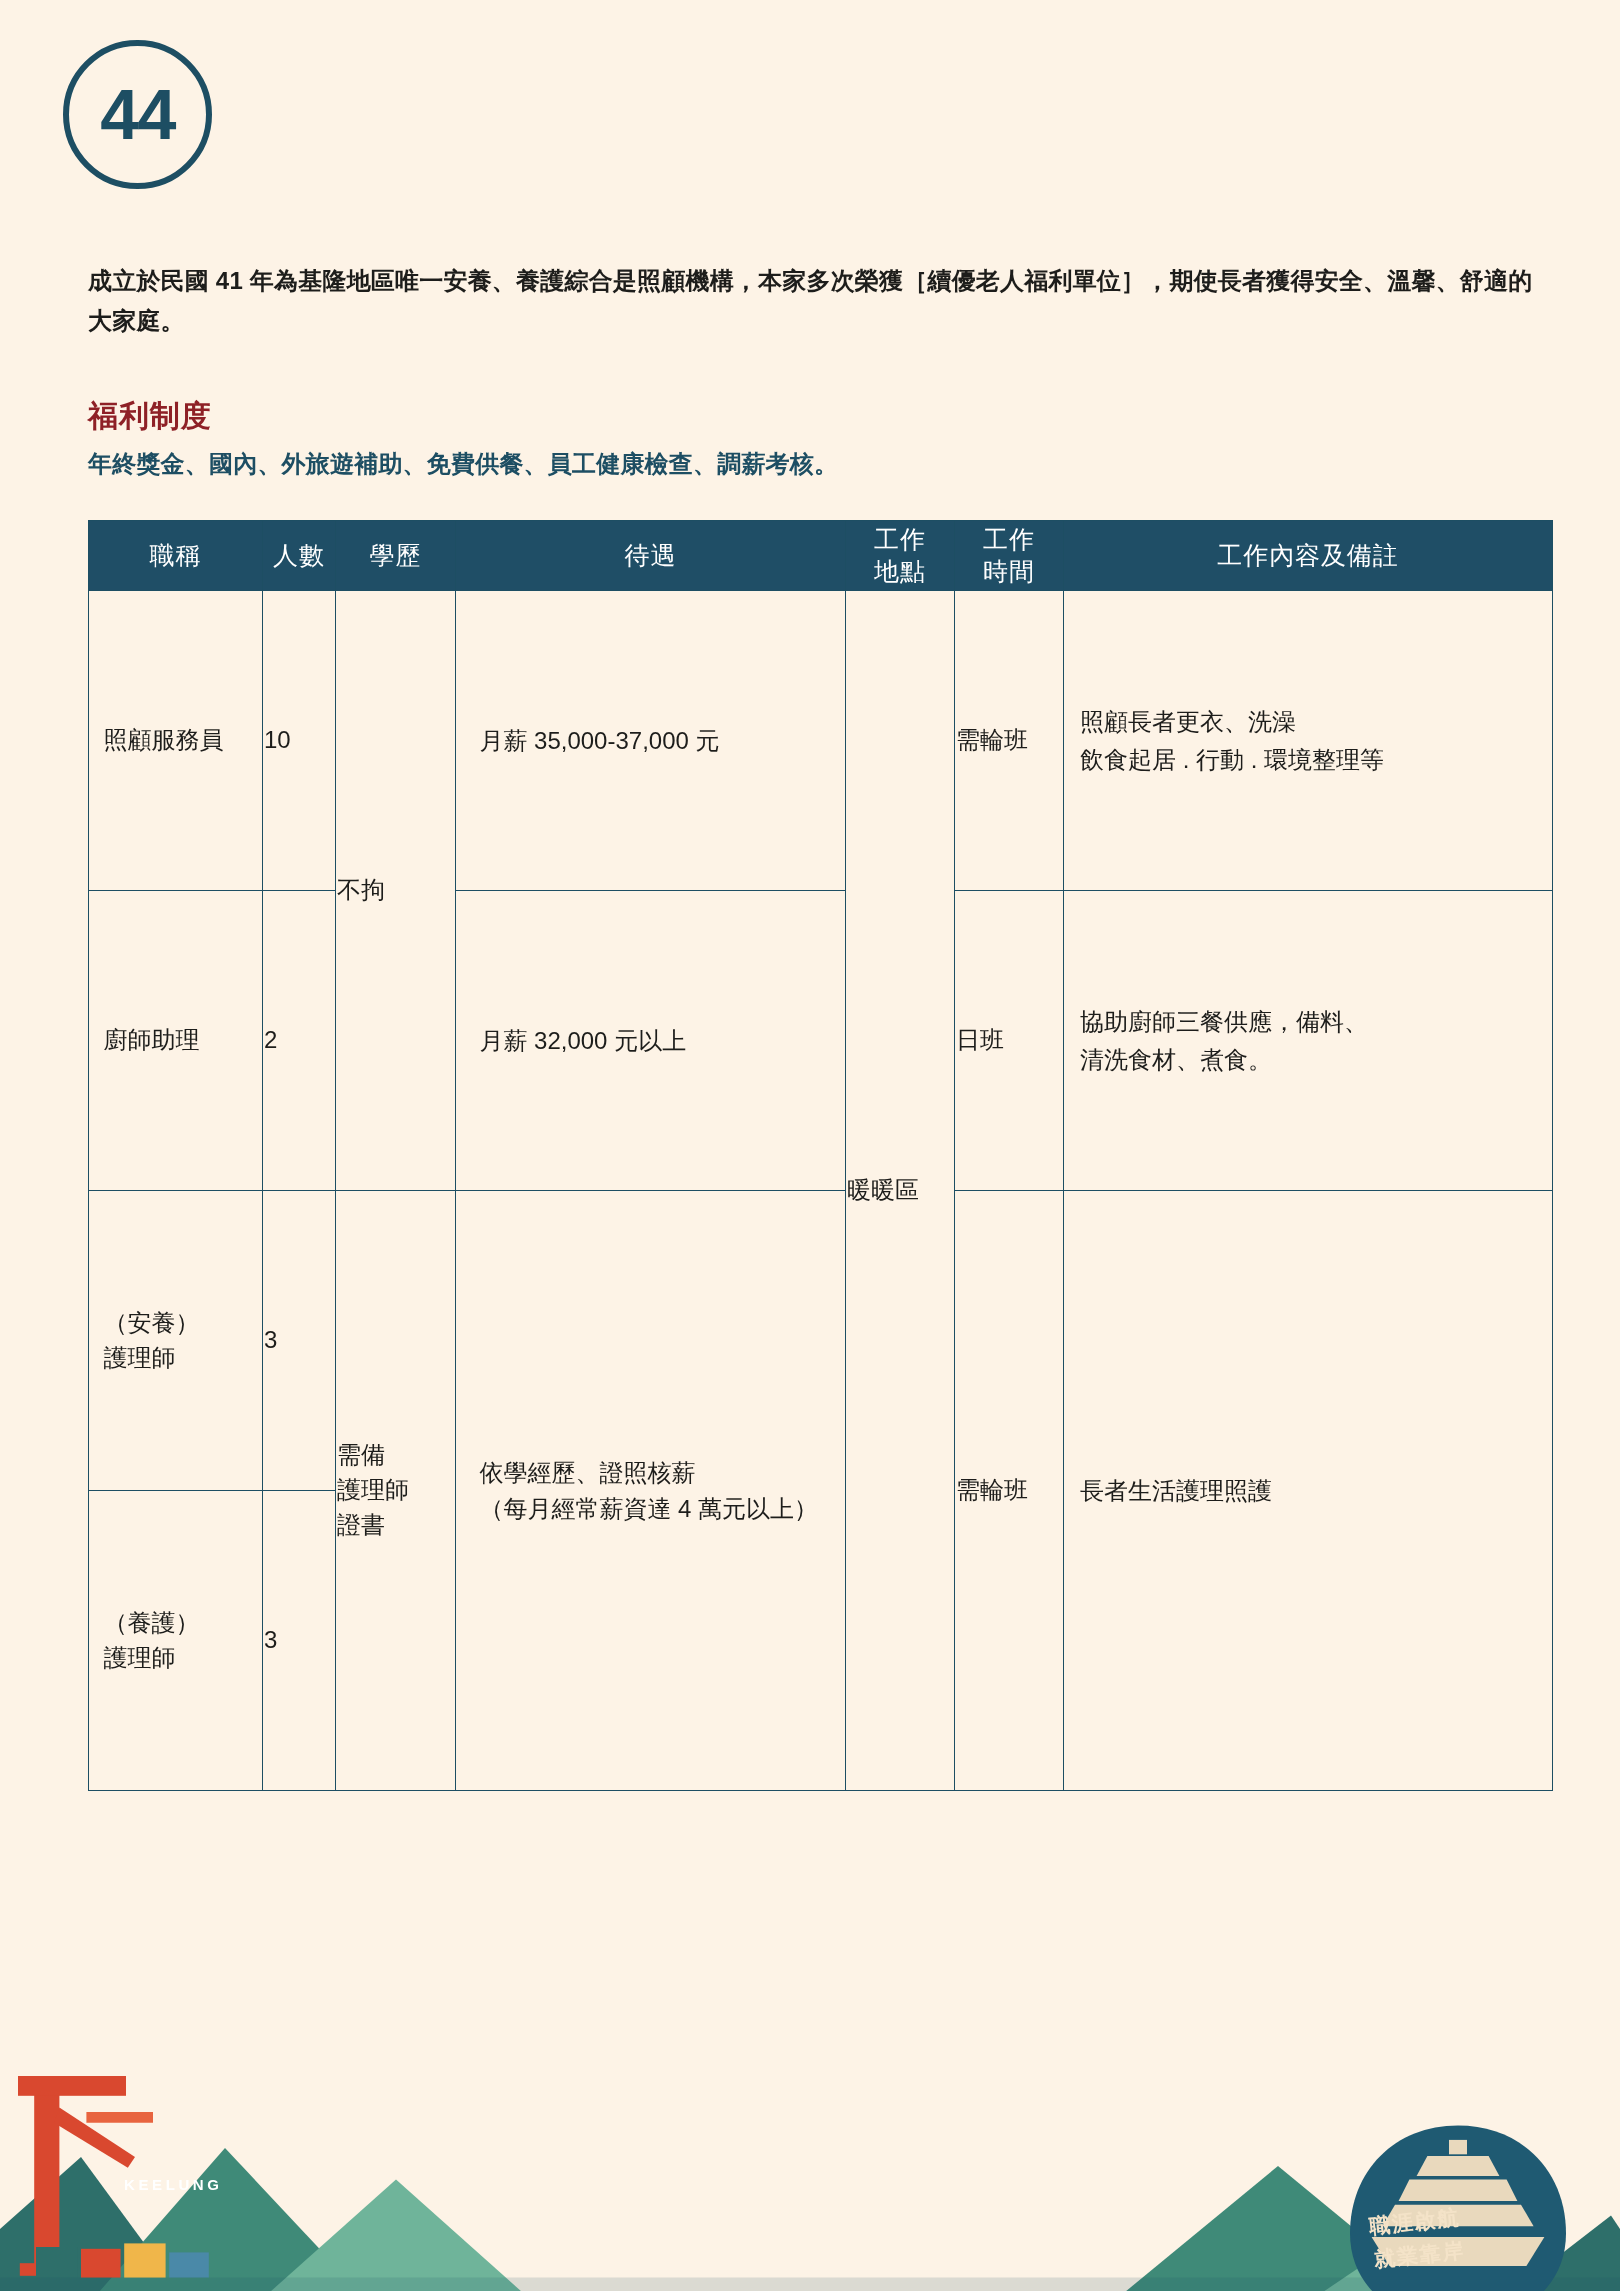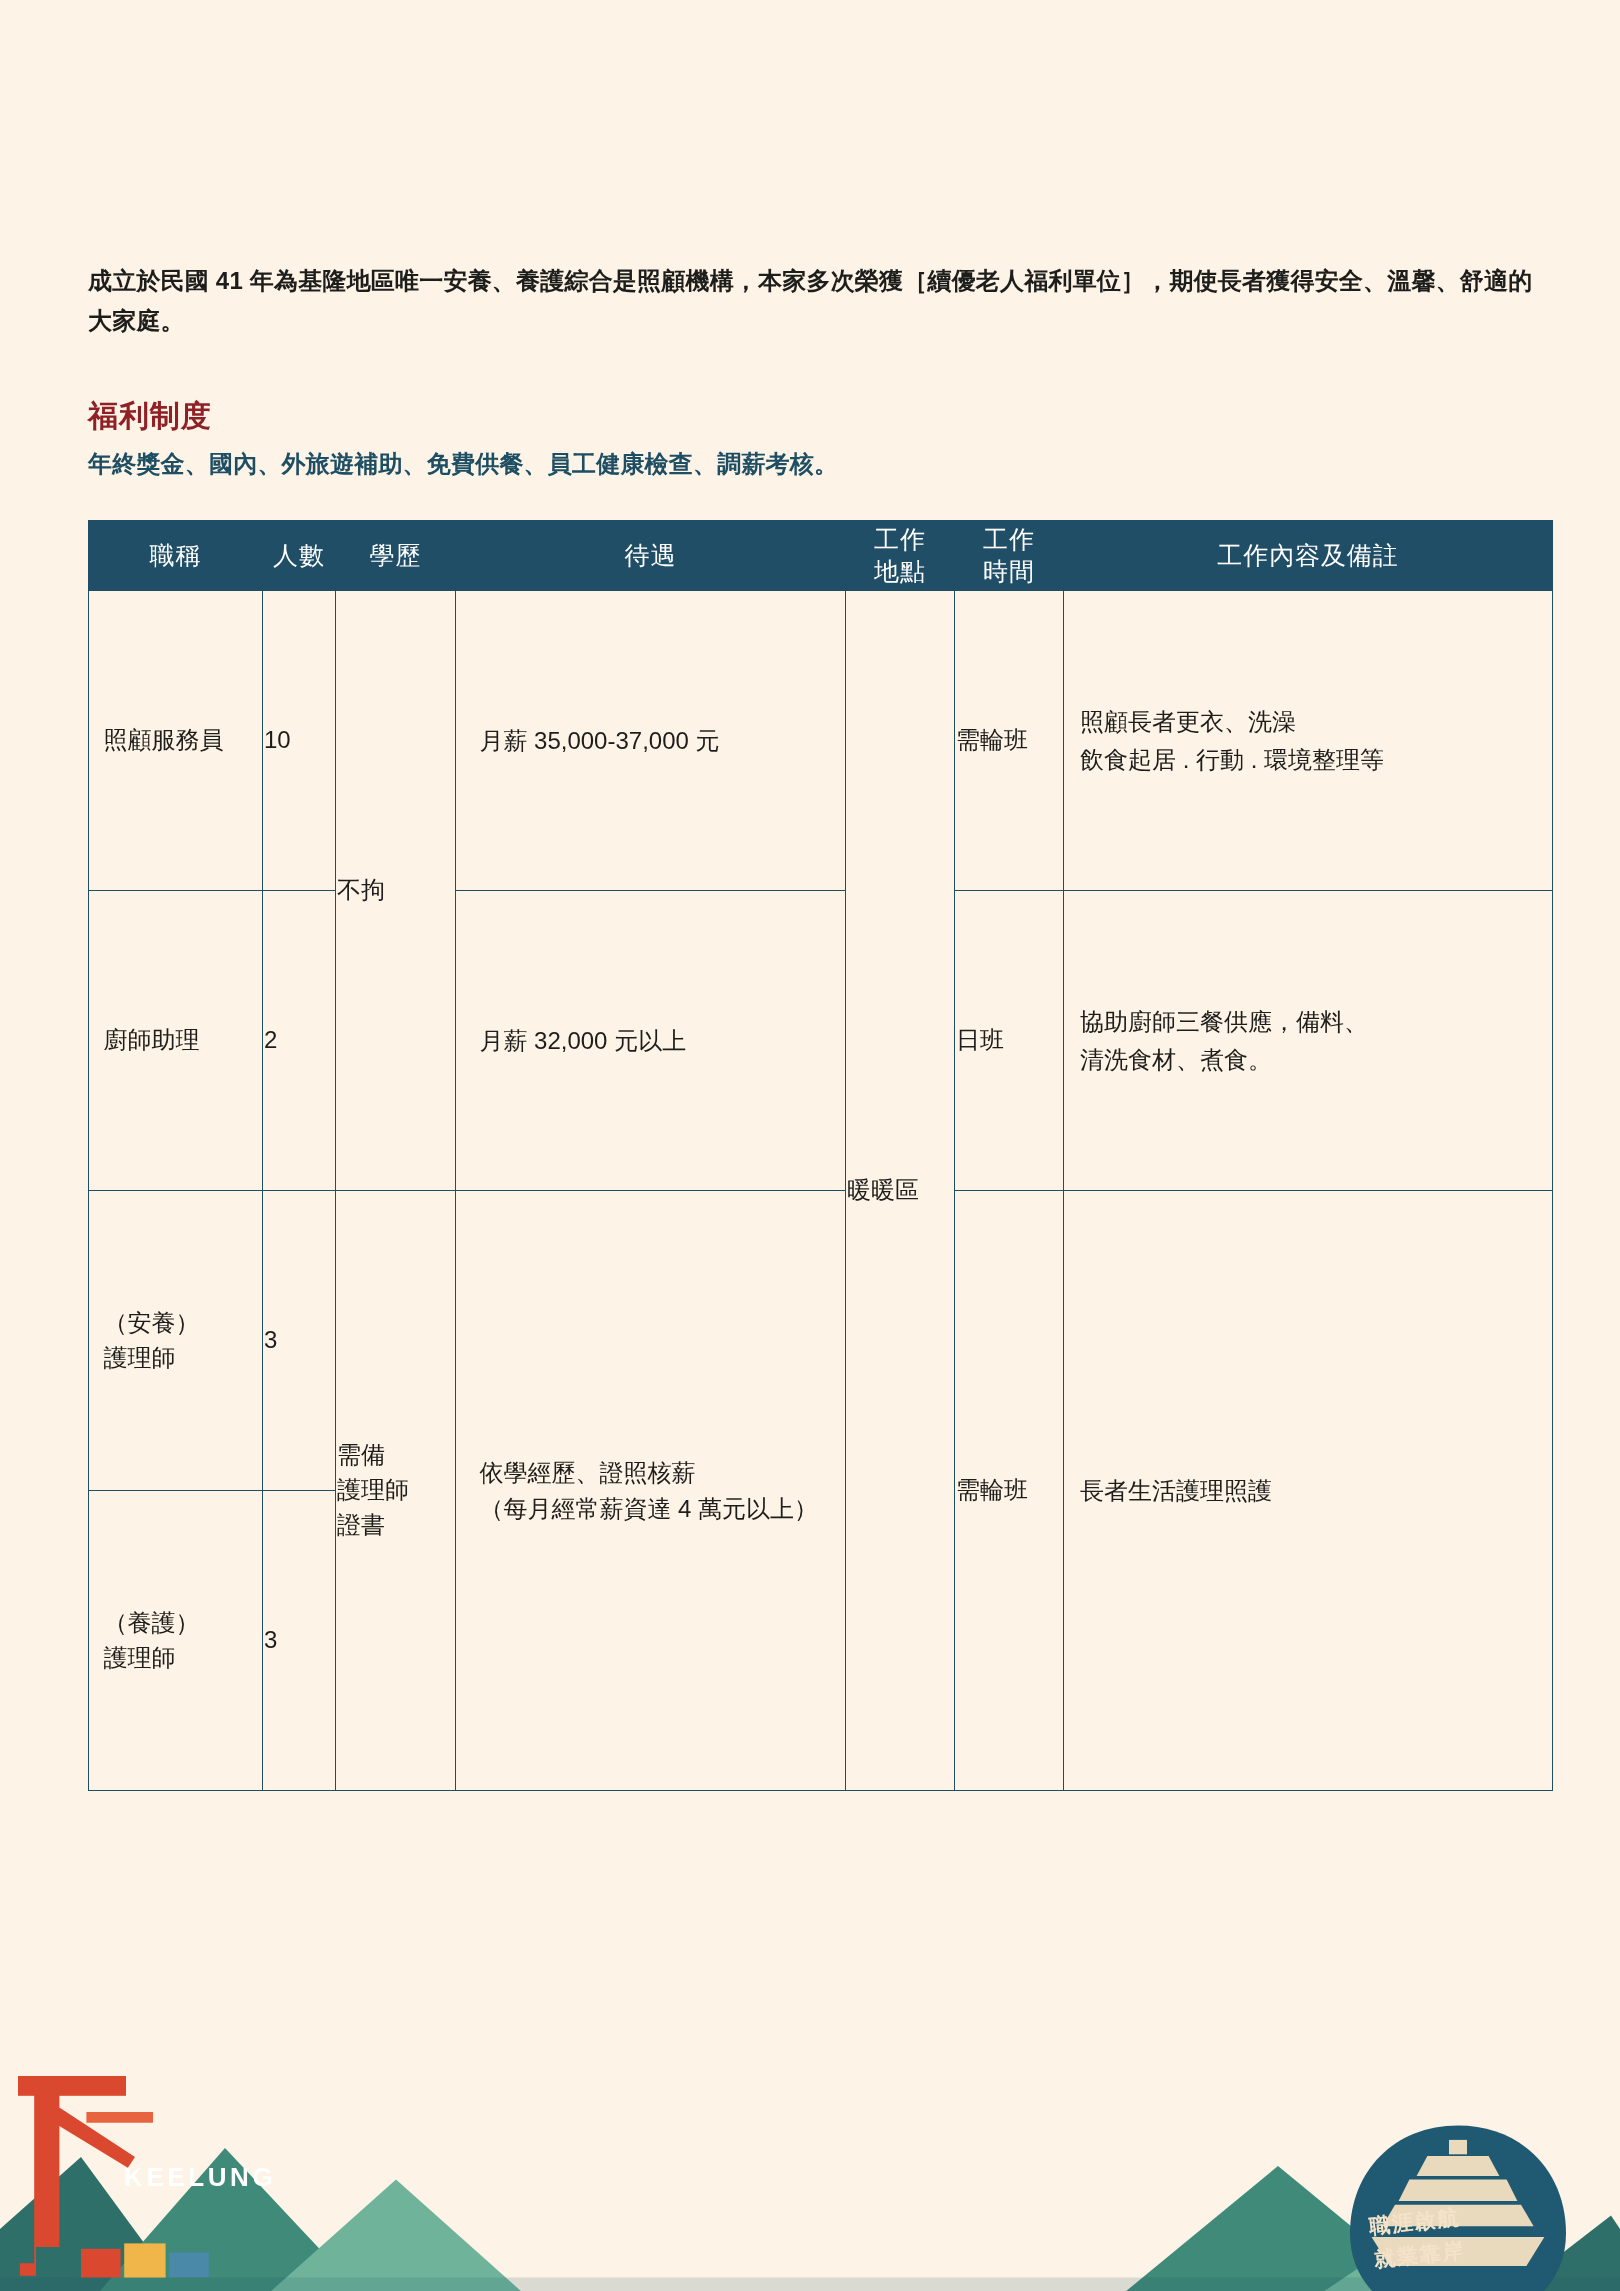--- a/index.html
+++ b/index.html
@@ -149,21 +149,21 @@
     left: 0;
     bottom: 0;
     width: 1620px;
     height: 270px;
     overflow: hidden;
   }
   .keelung-label {
     position: absolute;
     left: 124px;
     bottom: 99px;
-    font-size: 26px;
+    font-size: 15px;
     font-weight: bold;
     color: #ffffff;
     letter-spacing: 3.6px;
     z-index: 5;
   }
   .boat-text1, .boat-text2 {
     position: absolute;
     color: #f4e3c8;
     font-weight: bold;
     font-size: 21px;
@@ -171,20 +171,23 @@
     z-index: 6;
     transform: rotate(-6deg);
   }
   .boat-text1 { right: 160px; bottom: 56px; }
   .boat-text2 { right: 155px; bottom: 23.4px; }
 </style>
 </head>
 <body>
 
 <div class="header">
+  <div class="badge">
+    <span class="badge-num">44</span>
+  </div>
 </div>
 
 <div class="intro">成立於民國 41 年為基隆地區唯一安養、養護綜合是照顧機構，本家多次榮獲［續優老人福利單位］，期使長者獲得安全、溫馨、舒適的大家庭。</div>
 
 <div class="welfare-title">福利制度</div>
 <div class="welfare-text">年終獎金、國內、外旅遊補助、免費供餐、員工健康檢查、調薪考核。</div>
 
 <div class="table-wrap">
   <table class="jobs">
     <thead>

